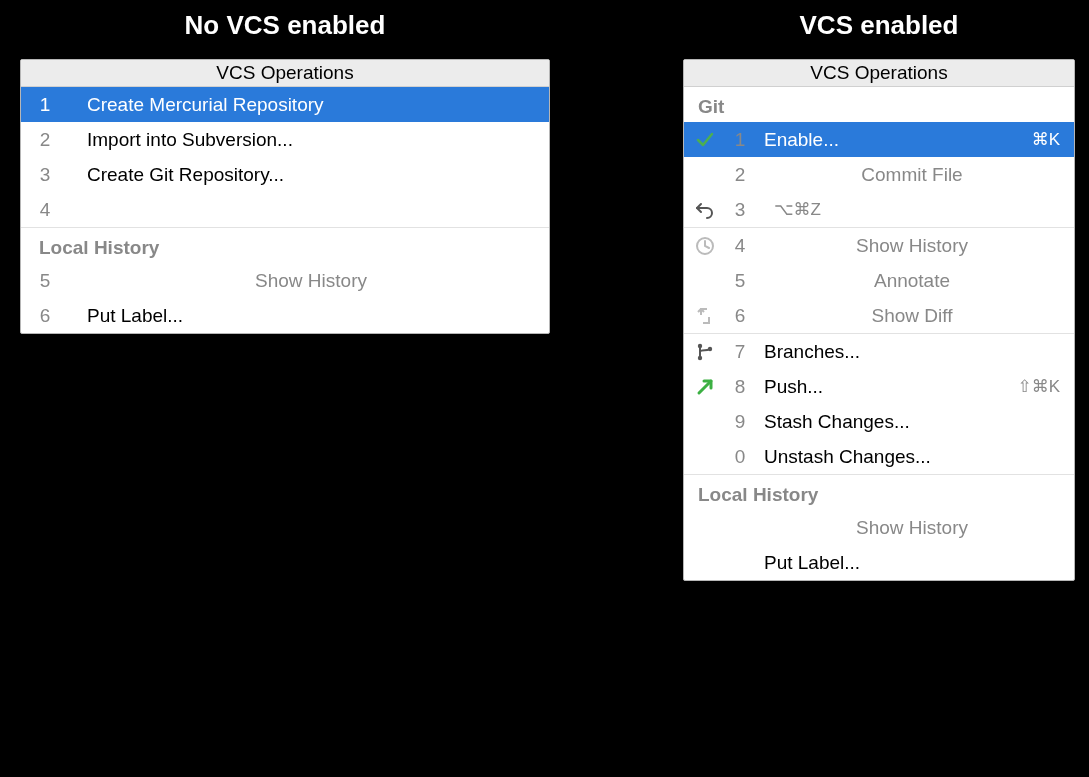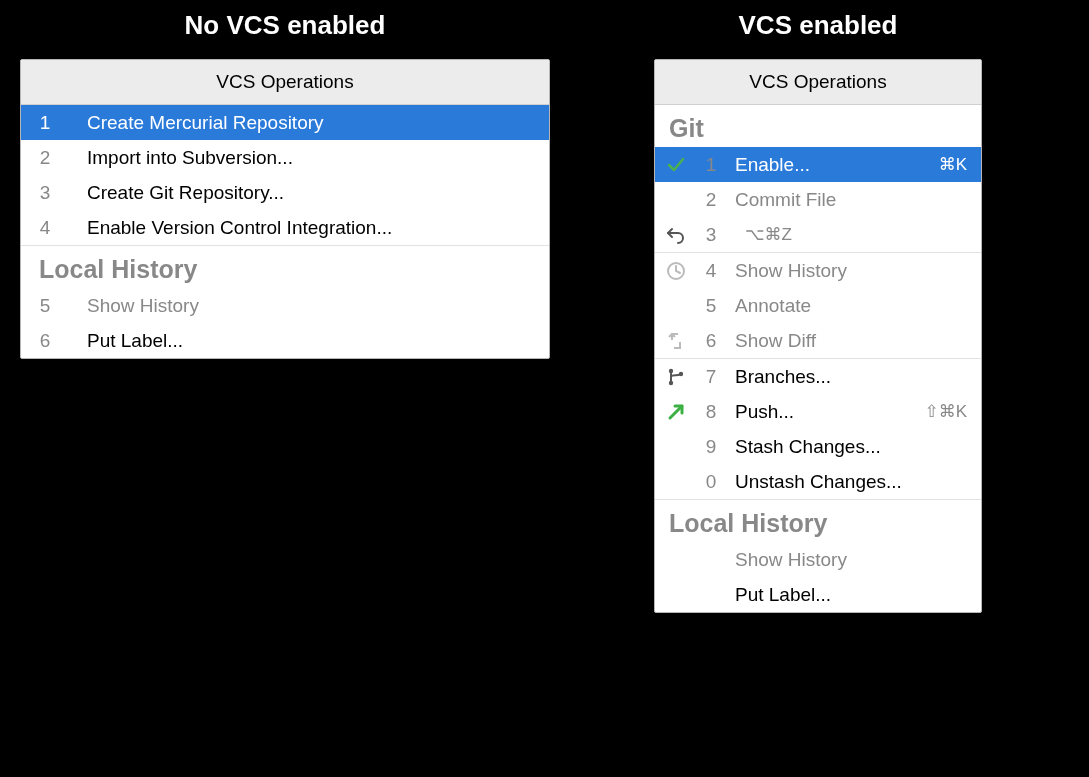--- a/index.html
+++ b/index.html
@@ -35,21 +35,21 @@
     background: #fff;
     border: 1px solid #b6b6b6;
     border-radius: 2px;
     overflow: hidden;
   }
   .popup-title {
     background: #ececec;
     border-bottom: 1px solid #d0d0d0;
     font-size: 19px;
     text-align: center;
-    padding: 11px 0;
+    padding: 2px 0;
     color: #000;
   }
   .row {
     display: flex;
     align-items: center;
     font-size: 19px;
     height: 35px;
     padding: 0 14px 0 0;
     color: #000;
     cursor: pointer;
@@ -77,23 +77,24 @@
   .row.selected {
     background: #2a7ada; 
   }
   .row.selected .num,
   .row.selected .label,
   .row.selected .shortcut {
     color: #fff;
   }
   .row.disabled .label {
     color: #888;
+    text-align: center;
   }
   .section-header {
-    font-size: 25px;
+    font-size: 19px;
     font-weight: 600;
     color: #888;
     padding: 9px 0 4px 14px;
     border-top: 1px solid #e2e2e2;
   }
   .section-header.no-border {
     border-top: none;
   }
   .sep {
     border-top: 1px solid #e2e2e2;
@@ -129,39 +130,38 @@
         <span class="label">Import into Subversion...</span>
       </div>
       <div class="row">
         <span class="icon"></span>
         <span class="num">3</span>
         <span class="label">Create Git Repository...</span>
       </div>
       <div class="row">
         <span class="icon"></span>
         <span class="num">4</span>
-        <span class="label">Enable Version Control Integration...</span>
       </div>
 
       <div class="section-header">Local History</div>
 
       <div class="row disabled">
         <span class="icon"></span>
         <span class="num">5</span>
         <span class="label">Show History</span>
       </div>
       <div class="row">
         <span class="icon"></span>
         <span class="num">6</span>
         <span class="label">Put Label...</span>
       </div>
     </div>
   </div>
 
-  <div class="group" style="left:654px; top:10px; width:328px;">
+  <div class="group" style="left:683px; top:10px; width:392px;">
     <h1>VCS enabled</h1>
     <div class="popup right">
       <div class="popup-title">VCS Operations</div>
 
       <div class="section-header no-border">Git</div>
 
       <div class="row selected">
         <span class="icon">
           <svg width="20" height="20" viewBox="0 0 20 20">
               <path d="M3 10 L8 15 L17 4" stroke="#4caf50" stroke-width="2.5" fill="none" stroke-linecap="round" stroke-linejoin="round"></path>

